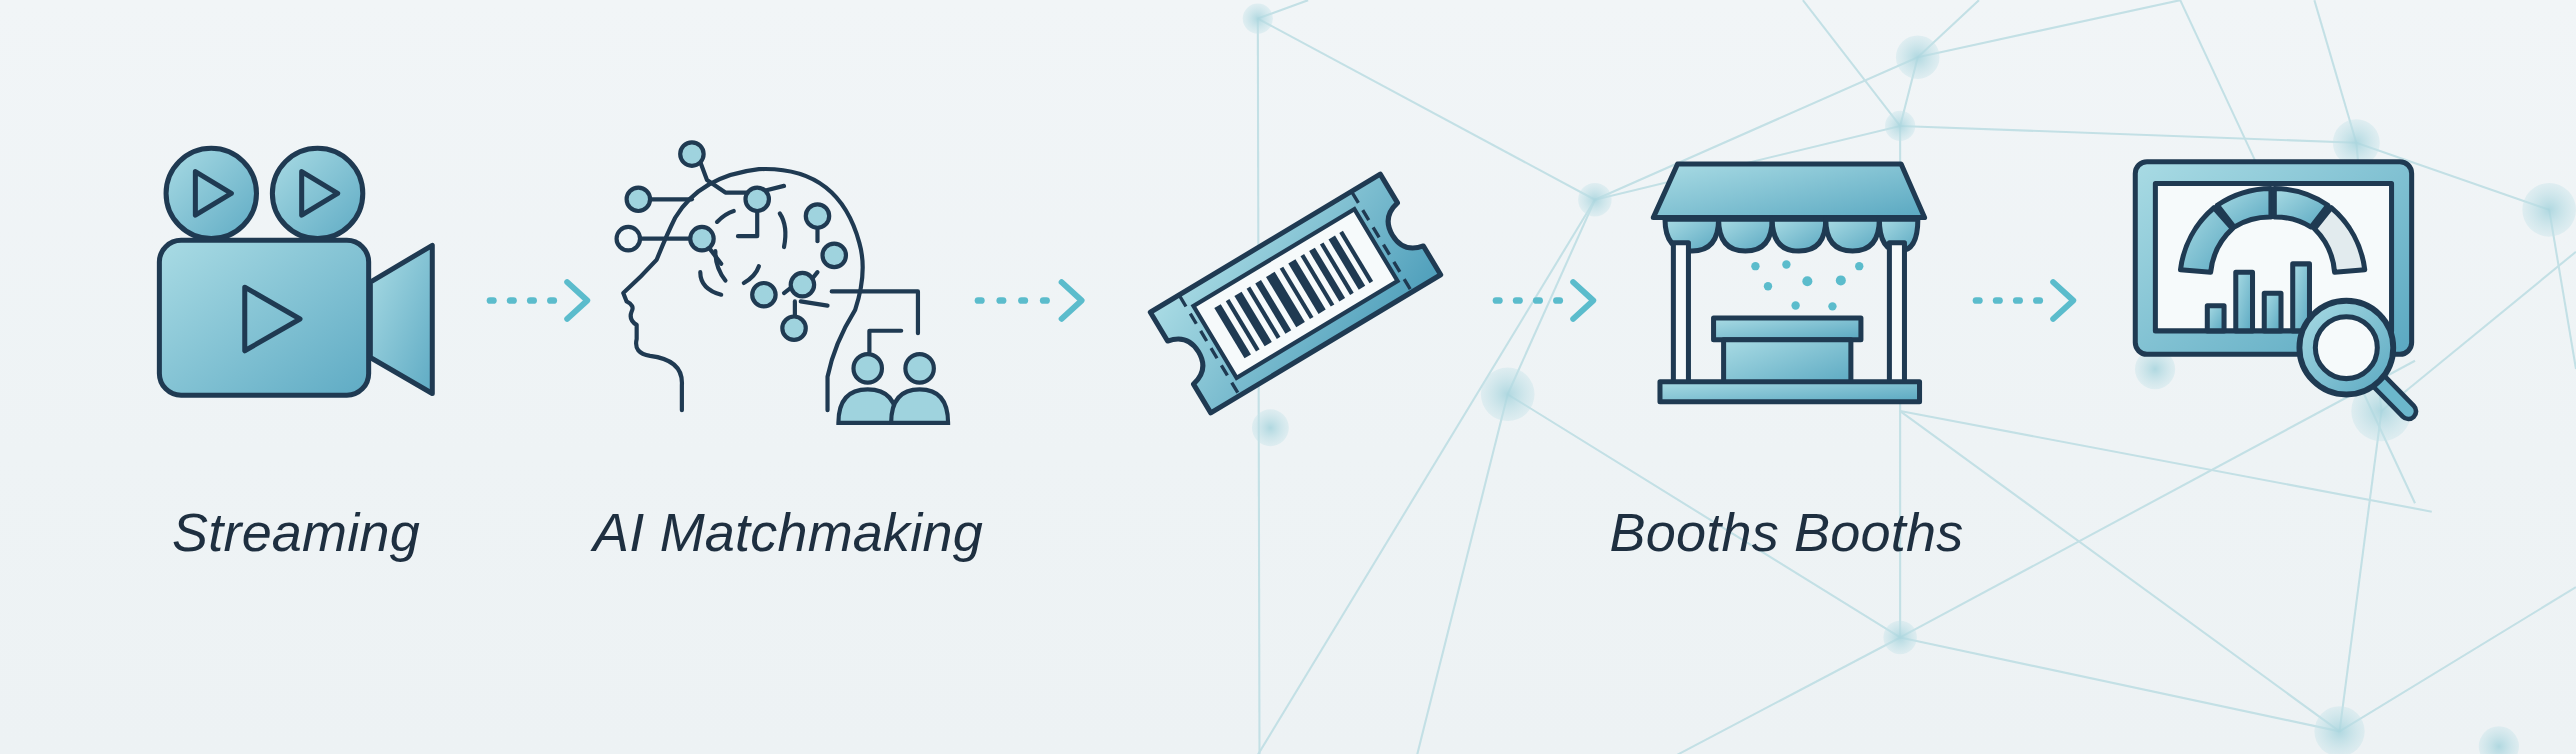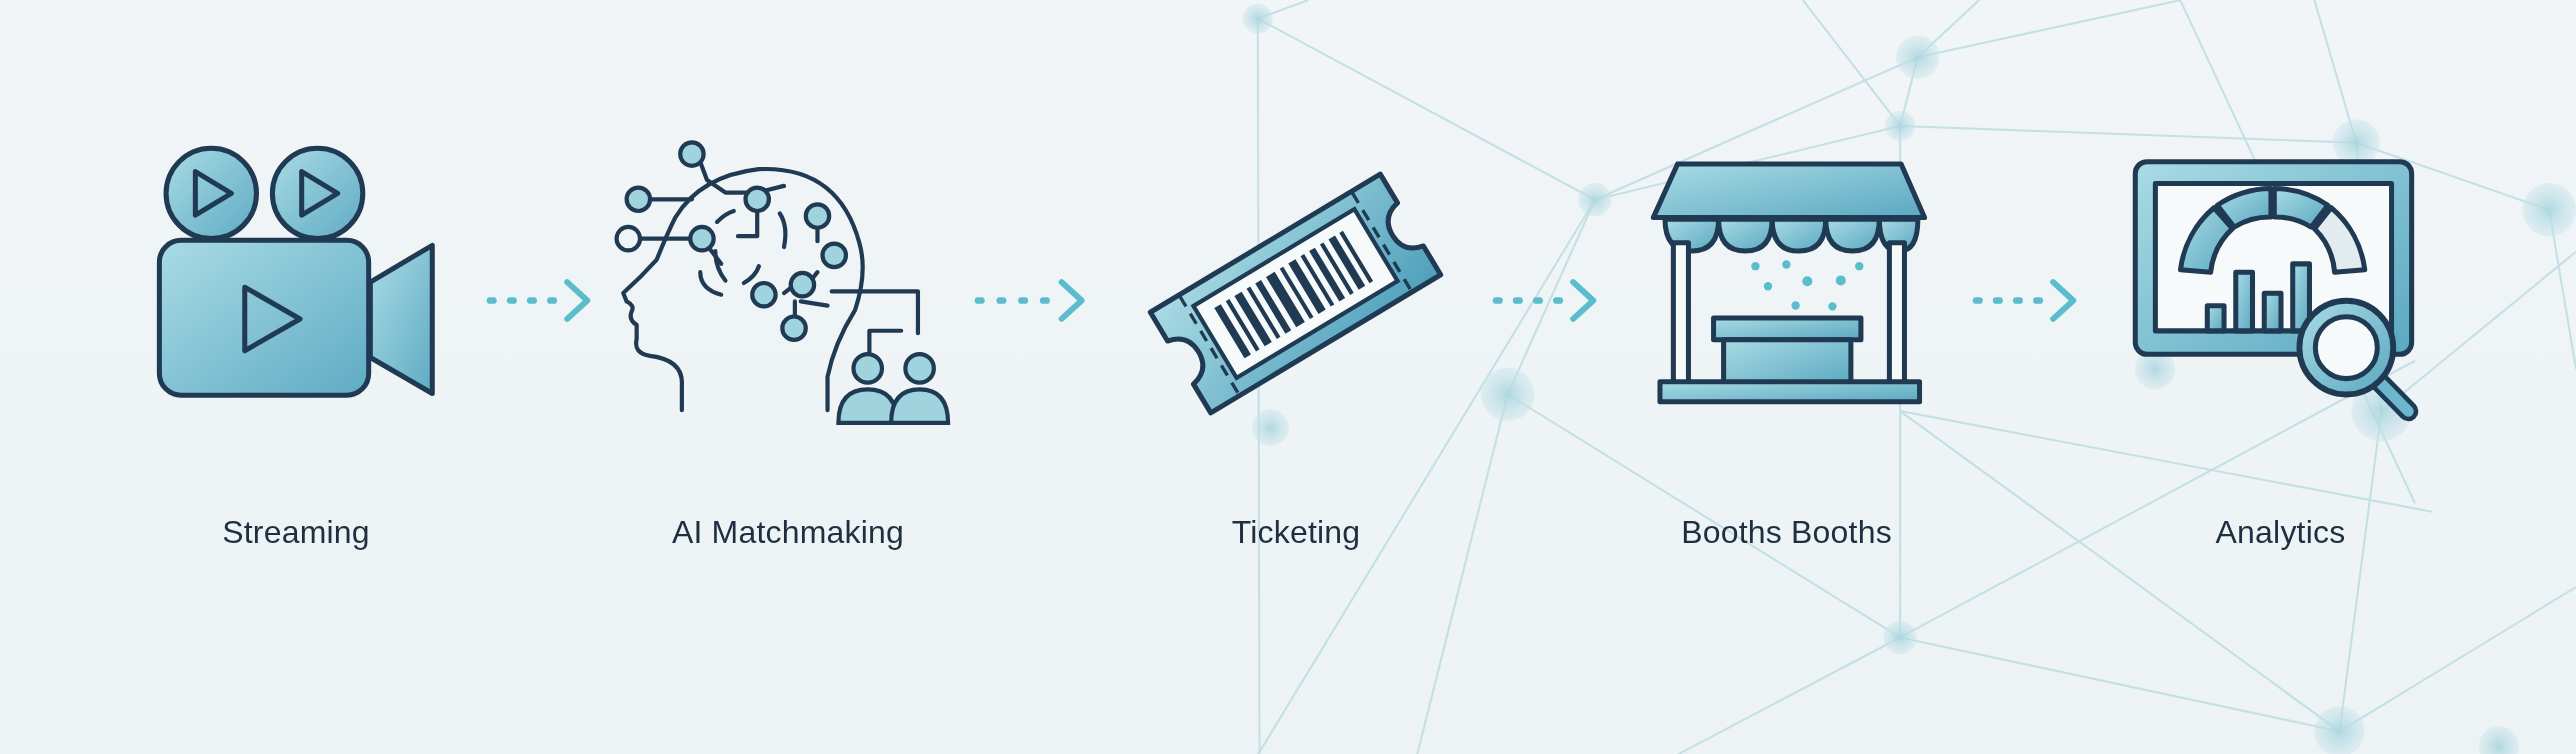--- a/index.html
+++ b/index.html
@@ -7,22 +7,23 @@
     width: 2576px; height: 755px; overflow: hidden; position: relative;
     background: linear-gradient(180deg, #f1f5f7 0%, #eef3f5 60%, #edf2f4 100%);
     font-family: "Liberation Sans", "DejaVu Sans", sans-serif;
   }
   .bg-net { position: absolute; left: 0; top: 0; width: 2576px; height: 755px; }
   .stage { position: absolute; left: 0; top: 0; width: 2576px; height: 755px; }
   .icon { position: absolute; }
   .arrow { position: absolute; }
   .label {
     position: absolute; top: 499px; height: 67px; line-height: 67px;
-    font-size: 32px; color: #1e2f40; text-align: center; white-space: nowrap;
+    font-size: 54px; color: #1e2f40; text-align: center; white-space: nowrap;
     letter-spacing: 0.2px;
+    font-style: italic;
   }
 </style>
 </head>
 <body>
 
 <svg class="bg-net" viewBox="0 0 3072 900">
   <defs>
     <radialGradient id="nodeg" cx="50%" cy="50%" r="50%">
       <stop offset="0%" stop-color="#a9d5de" stop-opacity="0.9"></stop>
       <stop offset="100%" stop-color="#c6e3e9" stop-opacity="0.4"></stop>
@@ -260,18 +261,16 @@
       <rect x="194" y="130" width="20" height="80" fill="url(#g5)"></rect>
       <line x1="285" y1="258" x2="332" y2="306" stroke-width="24" stroke-linecap="round"></line>
       <line x1="285" y1="258" x2="332" y2="306" stroke="#6cb7cc" stroke-width="13" stroke-linecap="round"></line>
       <circle cx="258" cy="230" r="56" fill="url(#g5)" stroke-width="7"></circle>
       <circle cx="258" cy="230" r="37" fill="#f6fafb"></circle>
     </g>
   </svg>
 
   <div class="label" style="left:126px; width:340px;">Streaming</div>
   <div class="label" style="left:570px; width:436px;">AI Matchmaking</div>
-  <div class="label" style="left:1124px; width:344px;">Ticketing</div>
   <div class="label" style="left:1585px; width:403px;">Booths Booths</div>
-  <div class="label" style="left:2096px; width:369px;">Analytics</div>
 
 </div>
 
 
 </body></html>

